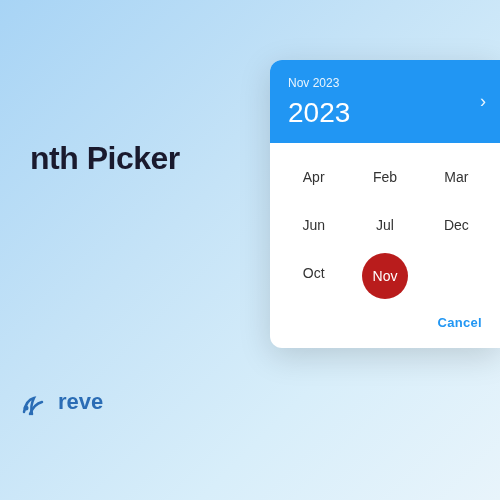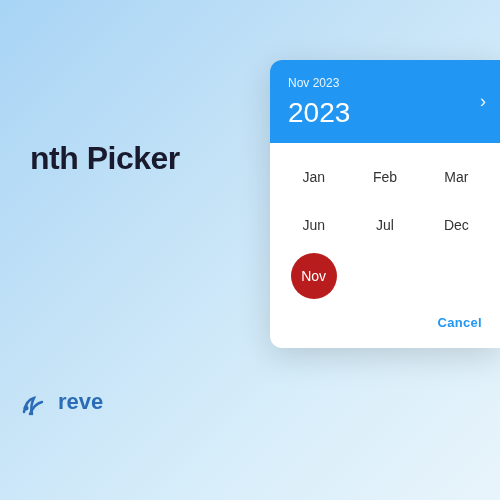--- a/index.html
+++ b/index.html
@@ -161,28 +161,29 @@
 <div class="picker-card">
 
   <div class="picker-header">
     <div class="picker-header-subtitle">Nov 2023</div>
     <div class="picker-header-year">2023</div>
     <div class="picker-header-nav">›</div>
   </div>
 
   <div class="month-grid">
 
-    <div class="month-cell">Jan</div>
+    <div class="month-cell">Apr</div>
     <div class="month-cell">Feb</div>
     <div class="month-cell">Mar</div>
 
     <div class="month-cell">Jun</div>
     <div class="month-cell">Jul</div>
 
     <div class="month-cell">Dec</div>
+    <div class="month-cell">Oct</div>
     <div class="month-cell selected">Nov</div>
   </div>
 
   <div class="picker-footer">
     <button class="footer-btn">Cancel</button>
   </div>
 
 </div>
 
 </body></html>

